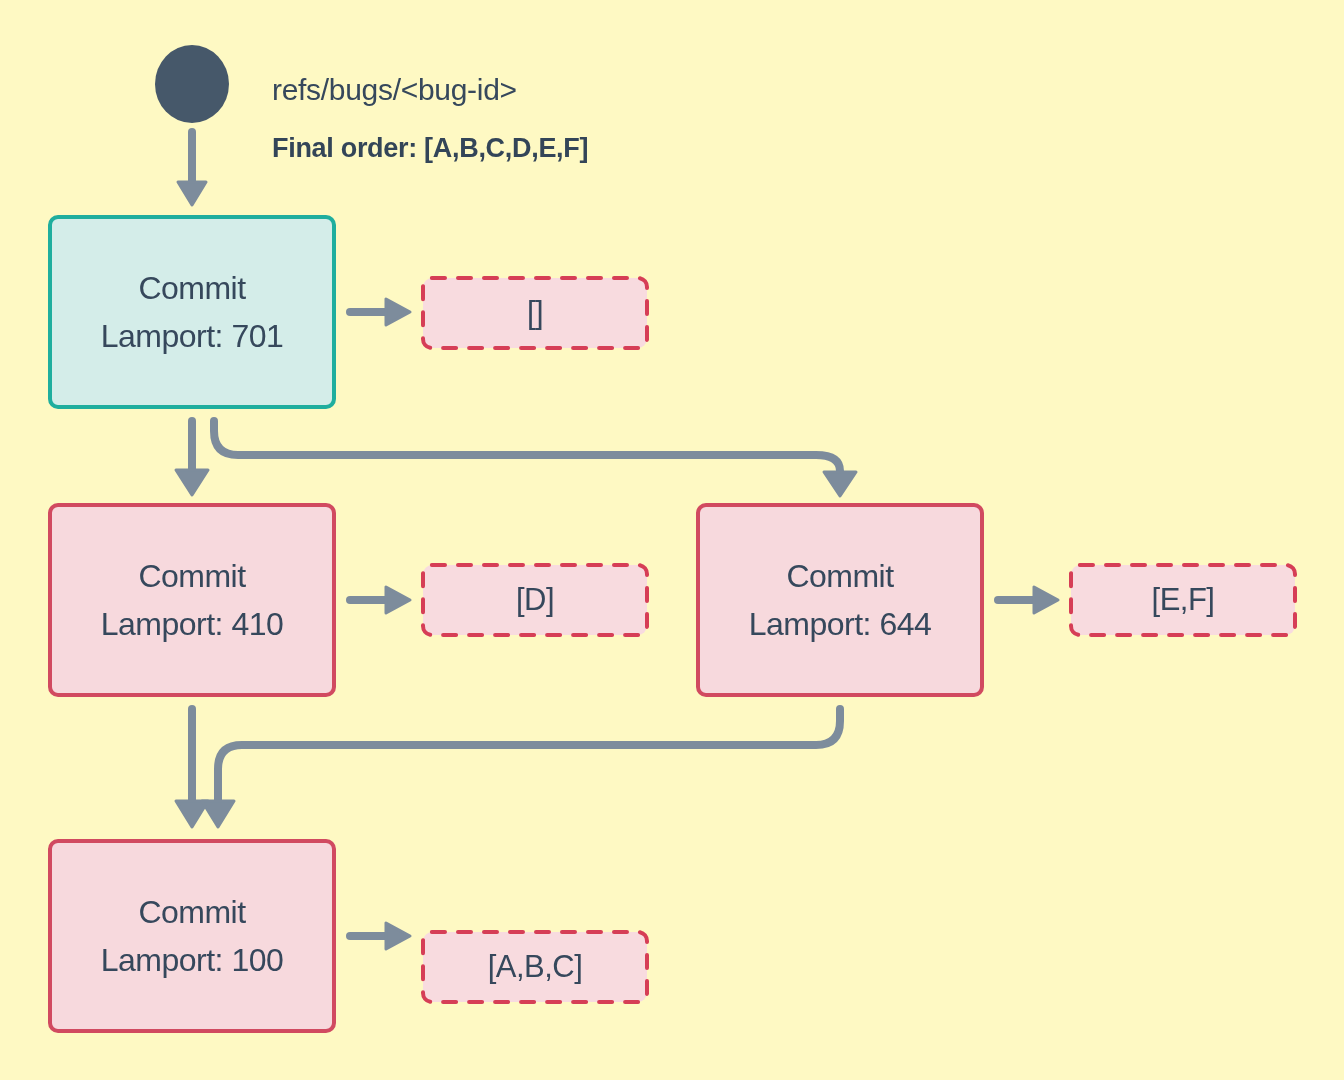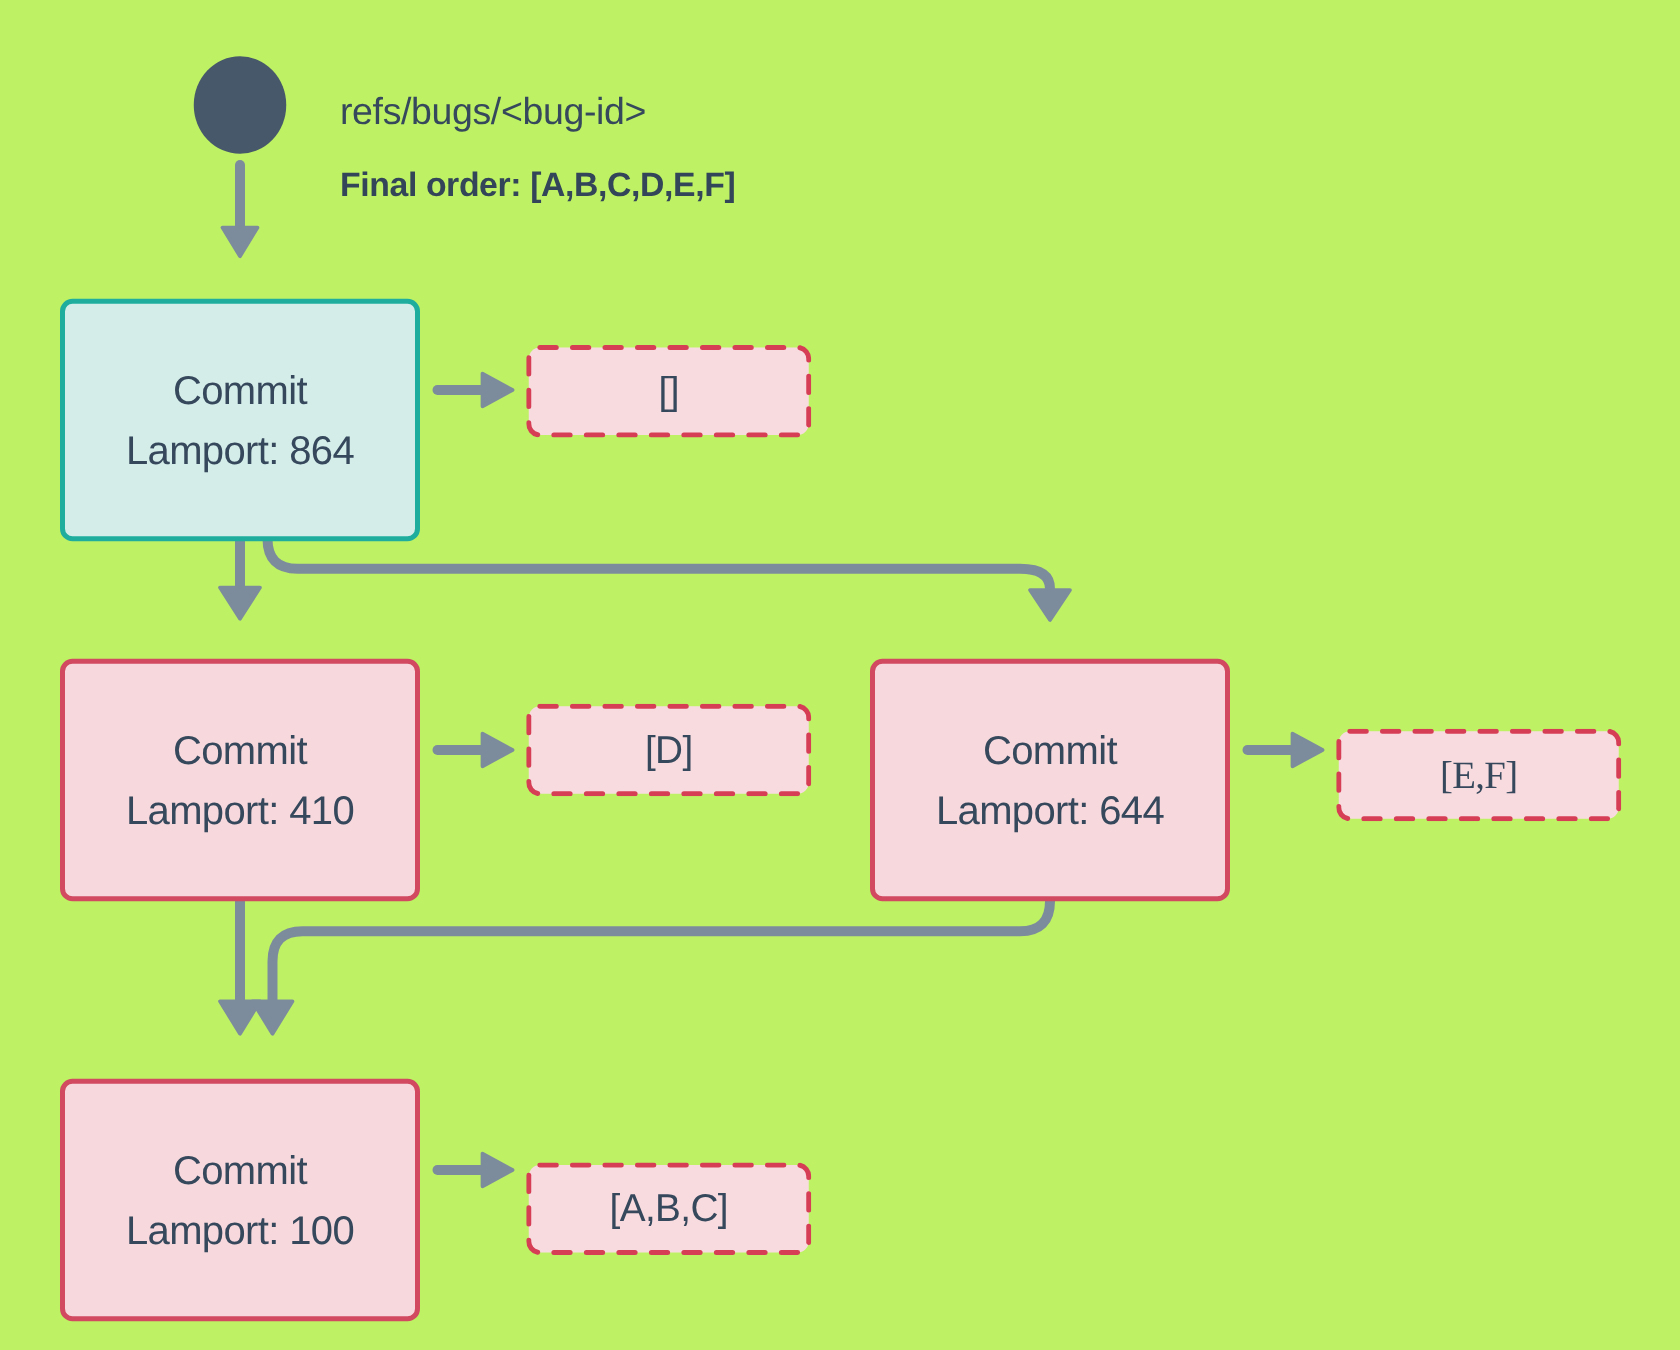--- a/index.html
+++ b/index.html
@@ -5,21 +5,21 @@
   html, body {
     margin: 0;
     padding: 0;
     background: #eef2f6;
     font-family: "Liberation Sans", sans-serif;
   }
   .stage {
     position: relative;
     width: 1344px;
     height: 1080px;
-    background: #bef264;
+    background: #fef9c3;
     overflow: hidden;
     color: #36485c;
   }
   .edges {
     position: absolute;
     left: 0; top: 0;
     width: 1344px; height: 1080px;
   }
   .edges path {
     fill: none;
@@ -67,21 +67,20 @@
     border-radius: 10px;
     display: flex;
     flex-direction: column;
     align-items: center;
     justify-content: center;
     font-size: 32px;
     line-height: 48px;
     letter-spacing: -0.5px;
     color: #36485c;
     text-align: center;
-    margin-top: 24px;
   }
   .commit.head {
     background: #d4ede9;
     border-color: #1fae9e;
   }
   .commit.normal {
     background: #f7d9dd;
     border-color: #d14a60;
   }
   .ops {
@@ -161,21 +160,21 @@
       <polygon points="410,936 386,923 386,949"></polygon>
     </g>
   </svg>
 
   <div class="ref-dot"></div>
   <div class="ref-label">refs/bugs/&lt;bug-id&gt;</div>
   <div class="final-order">Final order: [A,B,C,D,E,F]</div>
 
   <div class="commit head" style="left:48px; top:215px;">
     <div class="commit-title">Commit</div>
-    <div class="commit-lamport">Lamport: 864</div>
+    <div class="commit-lamport">Lamport: 701</div>
   </div>
   <div class="ops" style="left:421px; top:276px;">
     <svg class="ops-border" width="228" height="74" viewBox="0 0 228 74" aria-hidden="true">
       <rect x="2" y="2" width="224" height="70" rx="9"></rect>
     </svg>
     <span class="ops-text">[]</span>
   </div>
 
   <div class="commit normal" style="left:48px; top:503px;">
     <div class="commit-title">Commit</div>
@@ -185,21 +184,21 @@
     <svg class="ops-border" width="228" height="74" viewBox="0 0 228 74" aria-hidden="true">
       <rect x="2" y="2" width="224" height="70" rx="9"></rect>
     </svg>
     <span class="ops-text">[D]</span>
   </div>
 
   <div class="commit normal" style="left:696px; top:503px;">
     <div class="commit-title">Commit</div>
     <div class="commit-lamport">Lamport: 644</div>
   </div>
-  <div class="ops" style="left:1069px; top:583px;font-family:Liberation Serif, serif;">
+  <div class="ops" style="left:1069px; top:563px;">
     <svg class="ops-border" width="228" height="74" viewBox="0 0 228 74" aria-hidden="true">
       <rect x="2" y="2" width="224" height="70" rx="9"></rect>
     </svg>
     <span class="ops-text">[E,F]</span>
   </div>
 
   <div class="commit normal" style="left:48px; top:839px;">
     <div class="commit-title">Commit</div>
     <div class="commit-lamport">Lamport: 100</div>
   </div>

